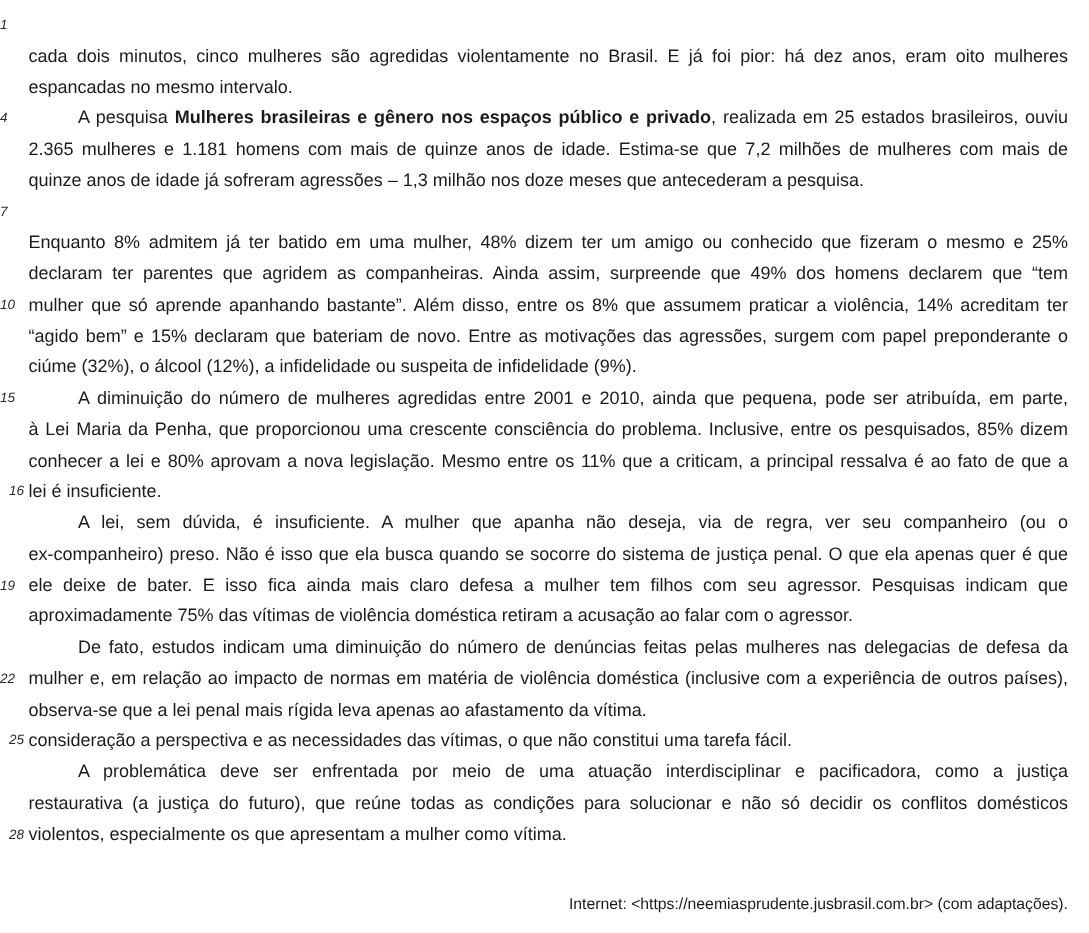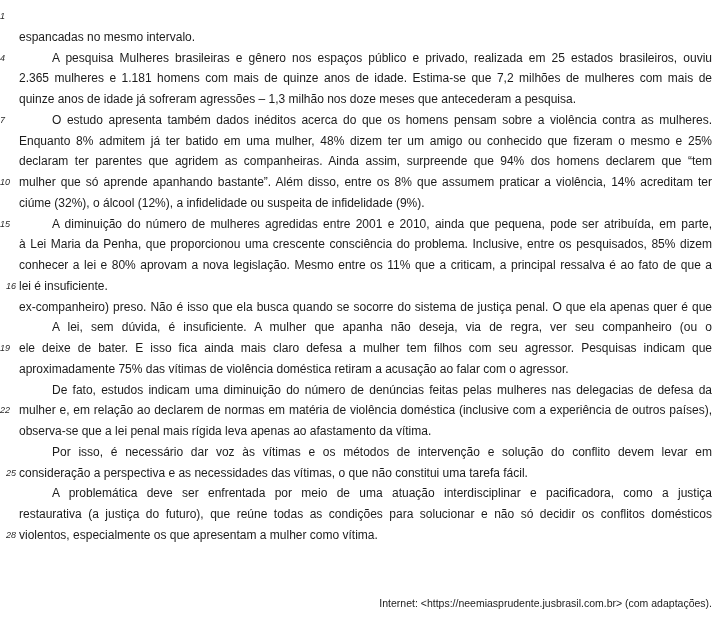--- a/index.html
+++ b/index.html
@@ -36,57 +36,58 @@
     top: 0;
     width: 16px;
     text-align: right;
     font-size: 9px;
     font-style: italic;
     line-height: 20.75px;
     text-indent: 0;
     color: #2a2a2a;
   }
   .seg { font-weight: normal; text-align: center; }
-  b.seg { font-weight: normal; }
+  b.seg { font-weight: bold; }
   .source {
     position: absolute;
     top: 597px;
     left: 0;
     width: 712px;
     text-align: right;
     font-size: 10.5px;
     color: #1b1b1b;
   }
 </style>
 </head>
 <body>
 
 <div class="page">
   <div class="textblock" id="text-body">
       <div class="line j ind"><span class="num">1</span></div>
+      <div class="line j"><span class="seg">cada dois minutos, cinco mulheres são agredidas violentamente no Brasil. E já foi pior: há dez anos, eram oito mulheres</span></div>
       <div class="line"><span class="seg">espancadas no mesmo intervalo.</span></div>
       <div class="line j ind"><span class="num">4</span><span class="seg">A pesquisa </span><b class="seg">Mulheres brasileiras e gênero nos espaços público e privado</b><span class="seg">, realizada em 25 estados brasileiros, ouviu</span></div>
       <div class="line j"><span class="seg">2.365 mulheres e 1.181 homens com mais de quinze anos de idade. Estima-se que 7,2 milhões de mulheres com mais de</span></div>
       <div class="line"><span class="seg">quinze anos de idade já sofreram agressões – 1,3 milhão nos doze meses que antecederam a pesquisa.</span></div>
-      <div class="line j ind"><span class="num">7</span><span class="seg">O estudo apresenta também dados inéditos acerca do que os homens pensam sobre a violência contra as mulheres.</span></div>
+      <div class="line j ind"><span class="num">7</span></div>
       <div class="line j"><span class="seg">Enquanto 8% admitem já ter batido em uma mulher, 48% dizem ter um amigo ou conhecido que fizeram o mesmo e 25%</span></div>
-      <div class="line j"><span class="seg">declaram ter parentes que agridem as companheiras. Ainda assim, surpreende que 94% dos homens declarem que “tem</span></div>
+      <div class="line j"><span class="seg">declaram ter parentes que agridem as companheiras. Ainda assim, surpreende que 49% dos homens declarem que “tem</span></div>
       <div class="line j"><span class="num">10</span><span class="seg">mulher que só aprende apanhando bastante”. Além disso, entre os 8% que assumem praticar a violência, 14% acreditam ter</span></div>
+      <div class="line j"><span class="seg">“agido bem” e 15% declaram que bateriam de novo. Entre as motivações das agressões, surgem com papel preponderante o</span></div>
       <div class="line"><span class="seg">ciúme (32%), o álcool (12%), a infidelidade ou suspeita de infidelidade (9%).</span></div>
       <div class="line j ind"><span class="num">15</span><span class="seg">A diminuição do número de mulheres agredidas entre 2001 e 2010, ainda que pequena, pode ser atribuída, em parte,</span></div>
       <div class="line j"><span class="seg">à Lei Maria da Penha, que proporcionou uma crescente consciência do problema. Inclusive, entre os pesquisados, 85% dizem</span></div>
       <div class="line j"><span class="seg">conhecer a lei e 80% aprovam a nova legislação. Mesmo entre os 11% que a criticam, a principal ressalva é ao fato de que a</span></div>
       <div class="line"><span class="num">16</span><span class="seg">lei é insuficiente.</span></div>
+      <div class="line j ind"><span class="seg">A lei, sem dúvida, é insuficiente. A mulher que apanha não deseja, via de regra, ver seu companheiro (ou o</span></div>
       <div class="line j"><span class="seg">ex-companheiro) preso. Não é isso que ela busca quando se socorre do sistema de justiça penal. O que ela apenas quer é que</span></div>
-      <div class="line j ind"><span class="seg">A lei, sem dúvida, é insuficiente. A mulher que apanha não deseja, via de regra, ver seu companheiro (ou o</span></div>
       <div class="line j"><span class="num">19</span><span class="seg">ele deixe de bater. E isso fica ainda mais claro defesa a mulher tem filhos com seu agressor. Pesquisas indicam que</span></div>
       <div class="line"><span class="seg">aproximadamente 75% das vítimas de violência doméstica retiram a acusação ao falar com o agressor.</span></div>
       <div class="line j ind"><span class="seg">De fato, estudos indicam uma diminuição do número de denúncias feitas pelas mulheres nas delegacias de defesa da</span></div>
-      <div class="line j"><span class="num">22</span><span class="seg">mulher e, em relação ao declarem de normas em matéria de violência doméstica (inclusive com a experiência de outros países),</span></div>
+      <div class="line j"><span class="num">22</span><span class="seg">mulher e, em relação ao impacto de normas em matéria de violência doméstica (inclusive com a experiência de outros países),</span></div>
       <div class="line"><span class="seg">observa-se que a lei penal mais rígida leva apenas ao afastamento da vítima.</span></div>
-      <div class="line j ind"><span class="seg">Por isso, é necessário dar voz às vítimas e os métodos de intervenção e solução do conflito devem levar em</span></div>
       <div class="line"><span class="num">25</span><span class="seg">consideração a perspectiva e as necessidades das vítimas, o que não constitui uma tarefa fácil.</span></div>
       <div class="line j ind"><span class="seg">A problemática deve ser enfrentada por meio de uma atuação interdisciplinar e pacificadora, como a justiça</span></div>
       <div class="line j"><span class="seg">restaurativa (a justiça do futuro), que reúne todas as condições para solucionar e não só decidir os conflitos domésticos</span></div>
       <div class="line"><span class="num">28</span><span class="seg">violentos, especialmente os que apresentam a mulher como vítima.</span></div>
     </div>
   <div class="source">Internet: &lt;https://neemiasprudente.jusbrasil.com.br&gt; (com adaptações).</div>
 </div>
 
 </body></html>

